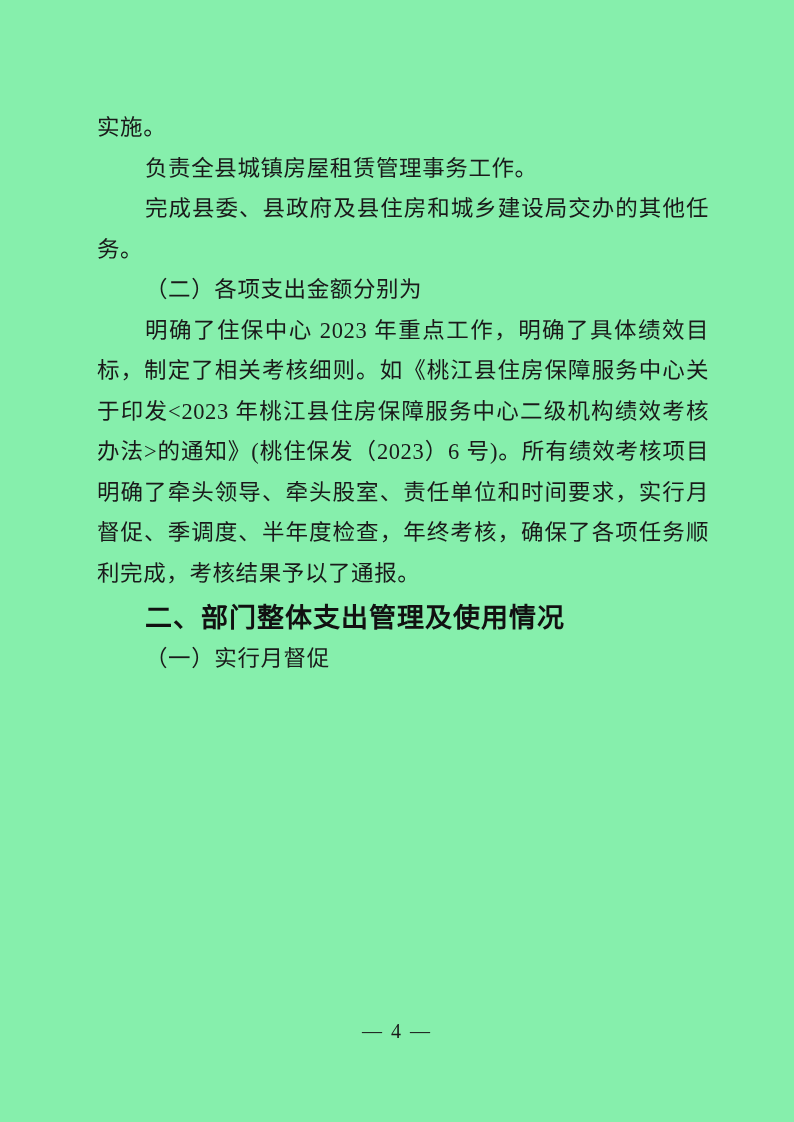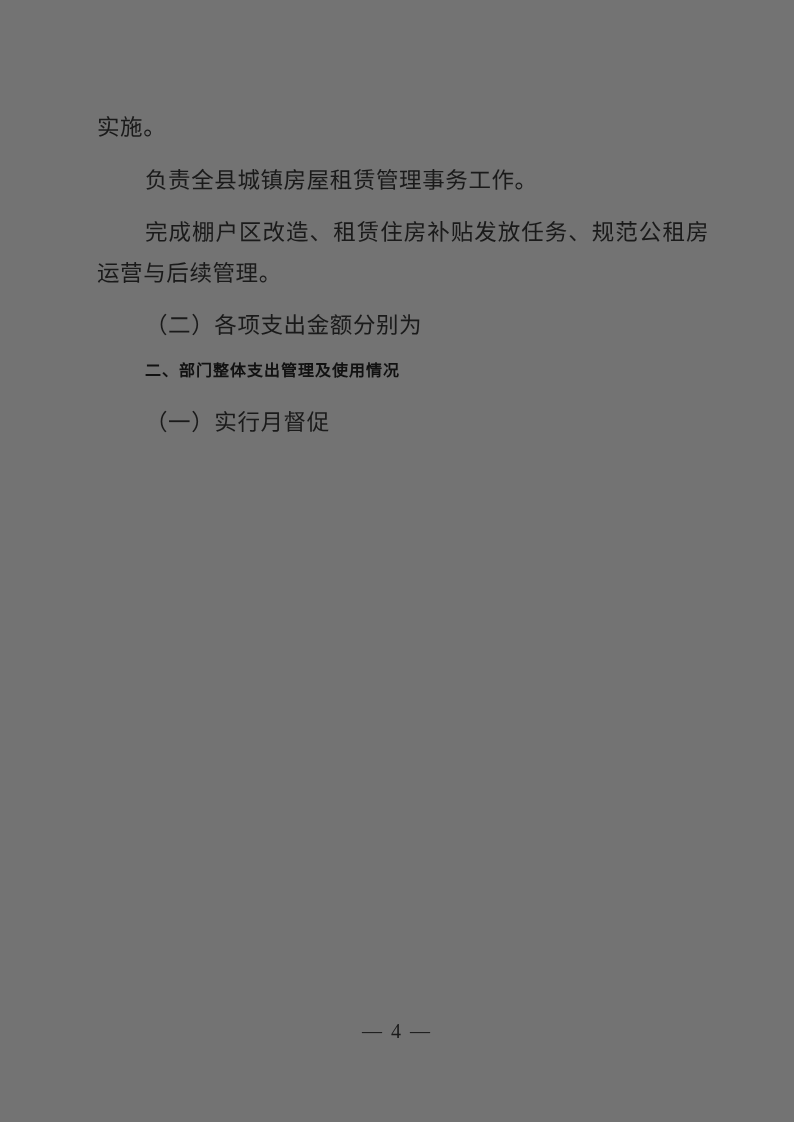--- a/index.html
+++ b/index.html
@@ -6,21 +6,21 @@
   html, body {
     margin: 0;
     padding: 0;
     background: #ffffff;
   }
   .page {
     position: relative;
     width: 794px;
     height: 1122px;
     margin: 0 auto;
-    background: #737373;
+    background: #86efac;
     box-sizing: border-box;
     overflow: hidden;
   }
   .content {
     position: absolute;
     left: 97px;
     top: 108px;
     width: 612px;
   }
   .para {
@@ -29,29 +29,28 @@
     line-height: 40.5px;
     color: #1a1a1a;
     text-align: justify;
     text-justify: inter-ideograph;
     margin: 0;
     letter-spacing: 0.6px;
     white-space: pre-wrap;
   }
   .indent2 {
     text-indent: 48px;
-    margin-top: 12px;
   }
   .indent0 {
     text-indent: 0;
   }
   .heading {
     font-family: "Liberation Sans", "DejaVu Sans", sans-serif;
     font-weight: bold;
-    font-size: 16px;
+    font-size: 27px;
     line-height: 40.5px;
     color: #111111;
     text-indent: 48px;
     letter-spacing: 1px;
     margin: 0;
   }
   .gap-sm { height: 4px; }
   .footer {
     position: absolute;
     left: 0;
@@ -65,22 +64,23 @@
   }
 </style>
 </head>
 <body>
 
 <div class="page">
   <div class="content">
 
     <p class="para indent0">实施。</p>
     <p class="para indent2">负责全县城镇房屋租赁管理事务工作。</p>
-    <p class="para indent2">完成棚户区改造、租赁住房补贴发放任务、规范公租房运营与后续管理。</p>
+    <p class="para indent2">完成县委、县政府及县住房和城乡建设局交办的其他任务。</p>
     <p class="para indent2">（二）各项支出金额分别为</p>
+    <p class="para indent2">明确了住保中心 2023 年重点工作，明确了具体绩效目标，制定了相关考核细则。如《桃江县住房保障服务中心关于印发&lt;2023 年桃江县住房保障服务中心二级机构绩效考核办法&gt;的通知》(桃住保发（2023）6 号)。所有绩效考核项目明确了牵头领导、牵头股室、责任单位和时间要求，实行月督促、季调度、半年度检查，年终考核，确保了各项任务顺利完成，考核结果予以了通报。</p>
     <div class="gap-sm"></div>
     <p class="heading">二、部门整体支出管理及使用情况</p>
     <p class="para indent2">（一）实行月督促</p>
 
   </div>
 
   <div class="footer">— 4 —</div>
 </div>
 
 </body></html>

